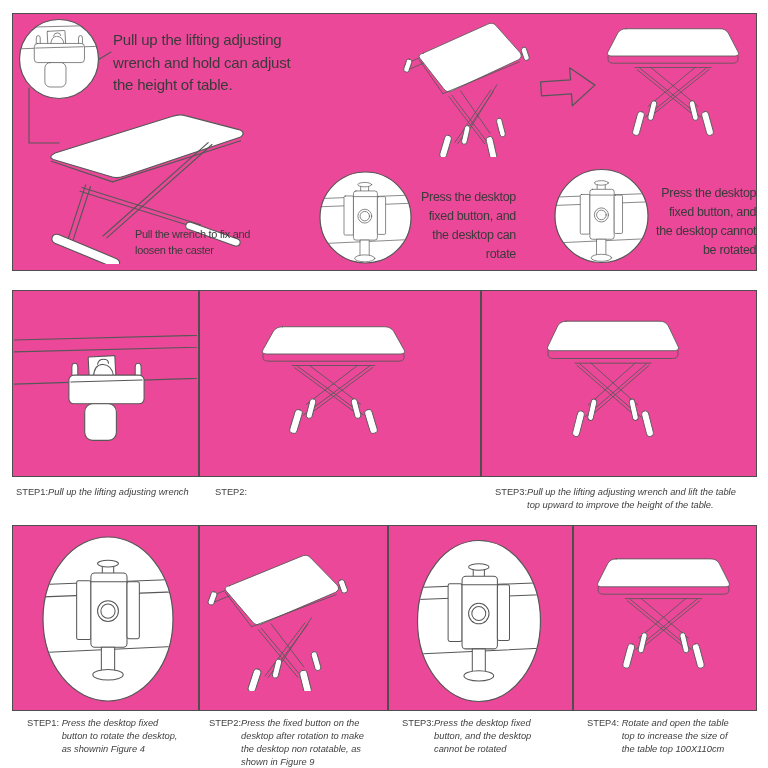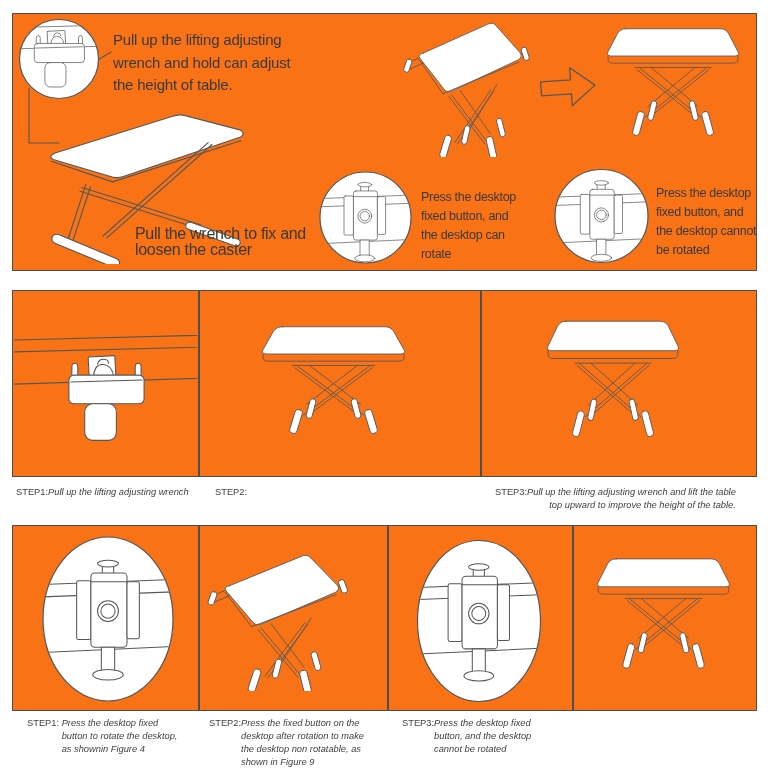--- a/index.html
+++ b/index.html
@@ -1,28 +1,28 @@
 <!DOCTYPE html>
 <html><head>
 <meta charset="utf-8">
 <style>
   html,body{margin:0;padding:0;background:#fff;}
   .page{position:relative;width:768px;height:768px;background:#fff;overflow:hidden;
         font-family:"Liberation Sans",sans-serif;color:#3a3a3a;}
   .abs{position:absolute;}
-  .panel-box{position:absolute;border:1.5px solid #4e4e4e;background:#f97316;}
+  .panel-box{position:absolute;border:1.5px solid #4e4e4e;background:#ec4899;}
   .divider{position:absolute;top:0;bottom:0;width:1.5px;background:#4e4e4e;}
   .note{position:absolute;white-space:pre;letter-spacing:-0.2px;color:#3a3a3a;}
   .note-lg{font-size:15px;line-height:22.5px;}
-  .note-md{font-size:16px;line-height:16px;letter-spacing:-0.3px;}
-  .note-sm{font-size:12.5px;line-height:19px;letter-spacing:-0.3px;}
+  .note-md{font-size:11px;line-height:16px;letter-spacing:-0.3px;}
+  .note-sm{font-size:12.5px;line-height:19px;letter-spacing:-0.3px;text-align:right;}
   .caption{position:absolute;display:flex;font-size:9.3px;line-height:13px;color:#3f3f3f;}
   .cap-label{white-space:pre;}
   .cap-text{white-space:pre;font-style:italic;}
-  .caption.center .cap-text{text-align:right;}
+  .caption.center .cap-text{text-align:left;}
   svg{display:block;overflow:hidden;}
 </style>
 </head>
 <body>
 
 <svg width="0" height="0" style="position:absolute" aria-hidden="true">
   <defs>
     <clipPath id="cp-mag">
         <circle cx="42" cy="42" r="39"></circle>
       </clipPath>
@@ -267,15 +267,21 @@
 desktop after rotation to make
 the desktop non rotatable, as
 shown in Figure 9</span>
     </div>
     <div class="caption" style="left:402px;top:192px">
       <span class="cap-label">STEP3:</span>
       <span class="cap-text">Press the desktop fixed
 button, and the desktop
 cannot be rotated</span>
     </div>
+    <div class="caption" style="left:587px;top:192px">
+      <span class="cap-label">STEP4: </span>
+      <span class="cap-text">Rotate and open the table
+top to increase the size of
+the table top 100X110cm</span>
+    </div>
   </section>
 
 </div>
 
 </body></html>

